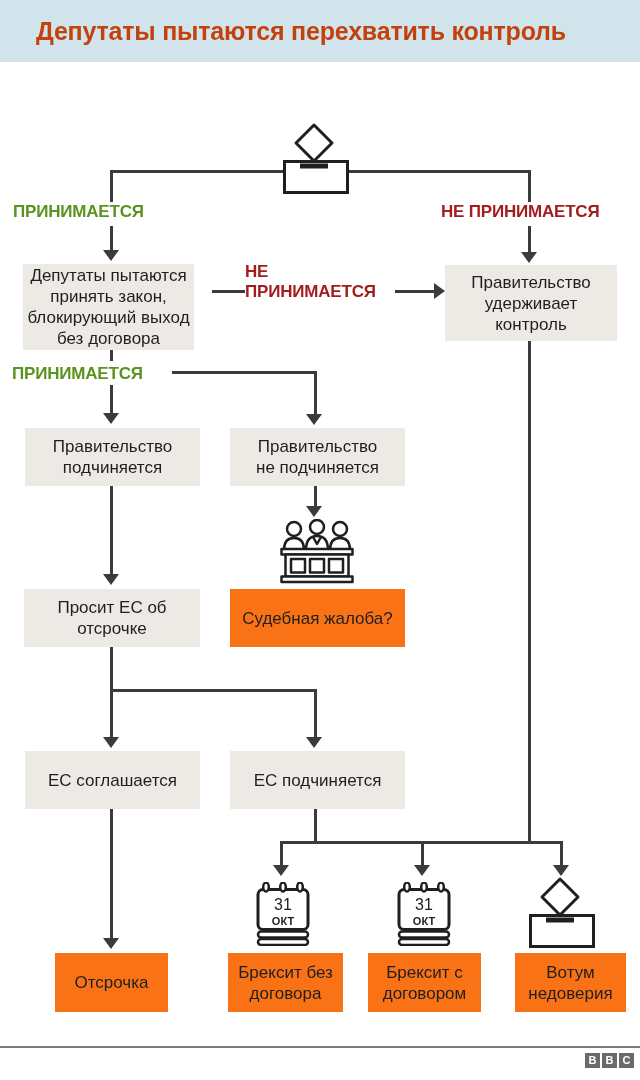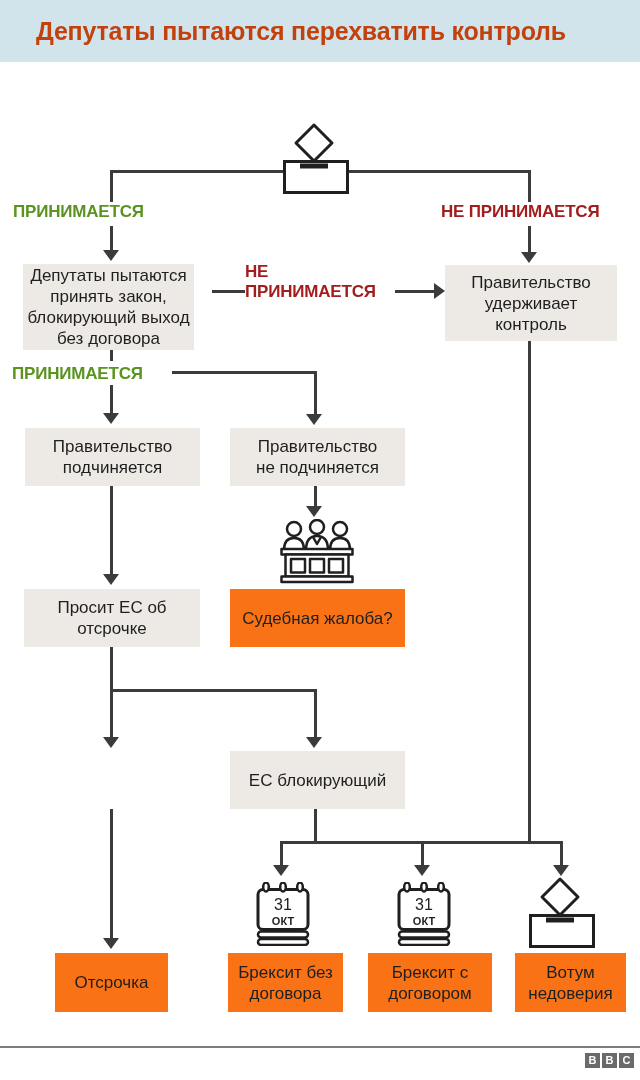--- a/index.html
+++ b/index.html
@@ -130,21 +130,22 @@
   <div class="node node-gray" style="left:24px;top:589px;width:176px;height:58px;">Просит ЕС об
 отсрочке</div>
   <div class="node node-blue" style="left:230px;top:589px;width:175px;height:58px;">Судебная жалоба?</div>
 
   <div class="vline" style="left:110px;top:647px;height:91px;"></div>
   <div class="hline" style="left:110px;top:689px;width:207px;"></div>
   <div class="vline" style="left:314px;top:689px;height:49px;"></div>
   <div class="ah-down" style="left:103px;top:737px;"></div>
   <div class="ah-down" style="left:306px;top:737px;"></div>
 
-  <div class="node node-gray" style="left:230px;top:751px;width:175px;height:58px;">ЕС блокирующий</div>
+  <div class="node node-gray" style="left:25px;top:751px;width:175px;height:58px;">ЕС соглашается</div>
+  <div class="node node-gray" style="left:230px;top:751px;width:175px;height:58px;">ЕС подчиняется</div>
 
   <div class="vline" style="left:110px;top:809px;height:130px;"></div>
   <div class="ah-down" style="left:103px;top:938px;"></div>
   <div class="vline" style="left:314px;top:809px;height:35px;"></div>
   <div class="vline" style="left:528px;top:340px;height:504px;"></div>
   <div class="hline" style="left:280px;top:841px;width:283px;"></div>
   <div class="vline" style="left:280px;top:841px;height:25px;"></div>
   <div class="ah-down" style="left:273px;top:865px;"></div>
   <div class="vline" style="left:421px;top:841px;height:25px;"></div>
   <div class="ah-down" style="left:414px;top:865px;"></div>
@@ -179,21 +180,21 @@
 
   <svg class="icon" style="left:527px;top:866px;" width="70" height="84" viewBox="0 0 70 84">
     <polygon points="33,13 51,31 33,49 15,31" fill="#ffffff" stroke="#1f1f1f" stroke-width="3" stroke-linejoin="round"></polygon>
     <rect x="3.5" y="49.5" width="63" height="31" fill="#ffffff" stroke="#1f1f1f" stroke-width="3"></rect>
     <line x1="19" y1="54" x2="47" y2="54" stroke="#1f1f1f" stroke-width="5"></line>
   </svg>
 
   <div class="node node-blue" style="left:55px;top:953px;width:113px;height:59px;">Отсрочка</div>
   <div class="node node-blue" style="left:228px;top:953px;width:115px;height:59px;">Брексит без
 договора</div>
-  <div class="node node-blue" style="left:368px;top:953px;width:124px;height:59px;">Брексит с
+  <div class="node node-blue" style="left:368px;top:953px;width:113px;height:59px;">Брексит с
 договором</div>
   <div class="node node-blue" style="left:515px;top:953px;width:111px;height:59px;">Вотум
 недоверия</div>
 
   <div class="footer-divider"></div>
   <div class="bbc-logo">
     <div class="bbc-block">B</div>
     <div class="bbc-block">B</div>
     <div class="bbc-block">C</div>
   </div>

